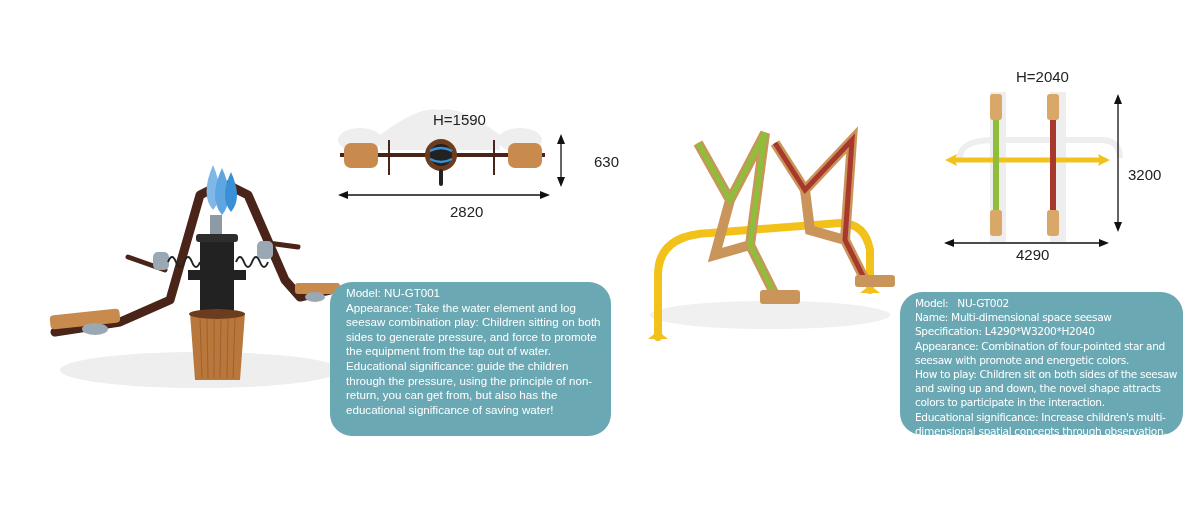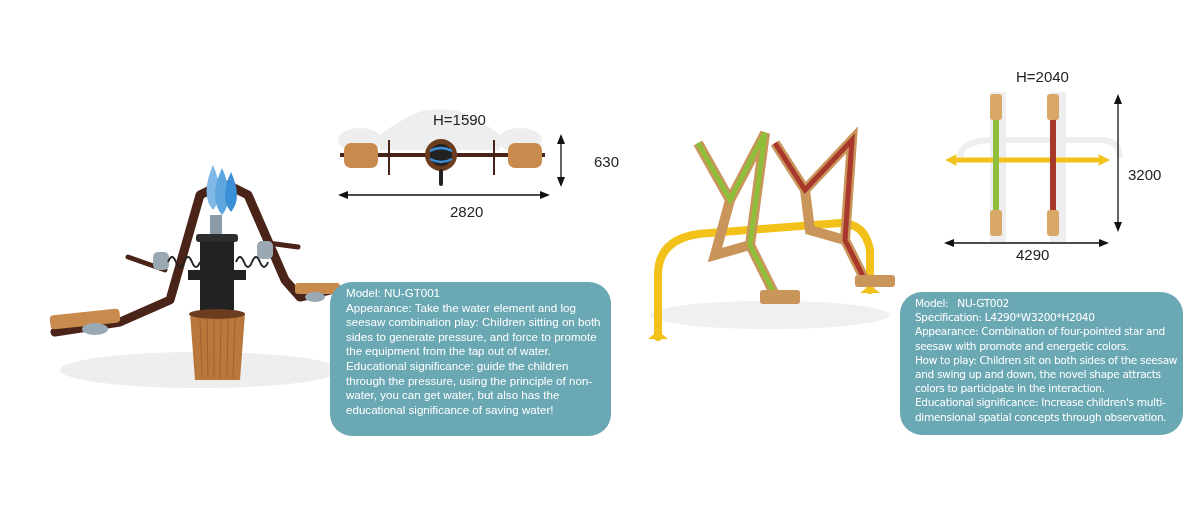--- a/index.html
+++ b/index.html
@@ -87,21 +87,21 @@
 <span class="dim" style="left:450px;top:203px;">2820</span>
 
 <div class="info-box" id="box1">
   <span class="line">Model: NU-GT001</span>
   <span class="line">Appearance: Take the water element and log</span>
   <span class="line">seesaw combination play: Children sitting on both</span>
   <span class="line">sides to generate pressure, and force to promote</span>
   <span class="line">the equipment from the tap out of water.</span>
   <span class="line">Educational significance: guide the children</span>
   <span class="line">through the pressure, using the principle of non-</span>
-  <span class="line">water, you can get water, but also has the</span>
+  <span class="line">return, you can get from, but also has the</span>
   <span class="line">educational significance of saving water!</span>
 </div>
 
 <svg style="left:640px;top:125px;" width="260" height="220">
   <ellipse cx="130" cy="190" rx="120" ry="14" fill="#f0f0f0"></ellipse>
 
   <path d="M18 212 L18 150 Q18 110 70 108 L200 98 Q225 98 230 125 L230 165" stroke="#f2c21a" stroke-width="8" fill="none" stroke-linecap="round"></path>
   <path d="M8 214 L28 214 L18 206 Z" fill="#f2c21a"></path>
   <path d="M220 168 L240 168 L230 160 Z" fill="#f2c21a"></path>
 
@@ -136,20 +136,21 @@
   <path d="M9 163 L19 159 L19 167 Z M174 163 L164 159 L164 167 Z" fill="#111"></path>
   <line x1="183" y1="18" x2="183" y2="148" stroke="#111" stroke-width="1.3"></line>
   <path d="M183 14 L179 24 L187 24 Z M183 152 L179 142 L187 142 Z" fill="#111"></path>
 </svg>
 <span class="dim" style="left:1016px;top:68px;">H=2040</span>
 <span class="dim" style="left:1128px;top:166px;">3200</span>
 <span class="dim" style="left:1016px;top:246px;">4290</span>
 
 <div class="info-box" id="box2">
   <span class="line" style="white-space:pre;">Model:   NU-GT002</span>
+  <span class="line">Name: Multi-dimensional space seesaw</span>
   <span class="line">Specification: L4290*W3200*H2040</span>
   <span class="line">Appearance: Combination of four-pointed star and</span>
   <span class="line">seesaw with promote and energetic colors.</span>
   <span class="line">How to play: Children sit on both sides of the seesaw</span>
   <span class="line">and swing up and down, the novel shape attracts</span>
   <span class="line">colors to participate in the interaction.</span>
   <span class="line">Educational significance: Increase children's multi-</span>
   <span class="line">dimensional spatial concepts through observation.</span>
 </div>
 

